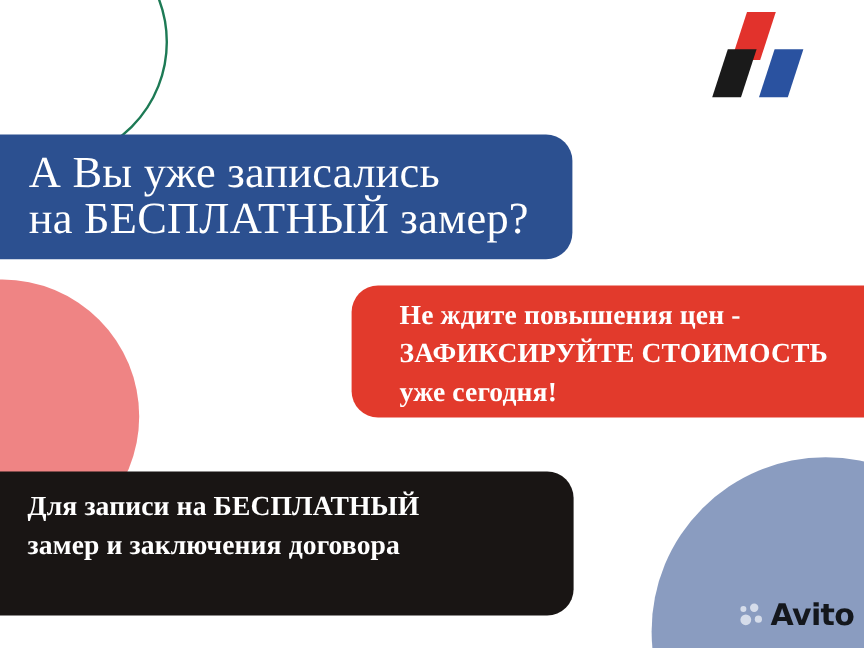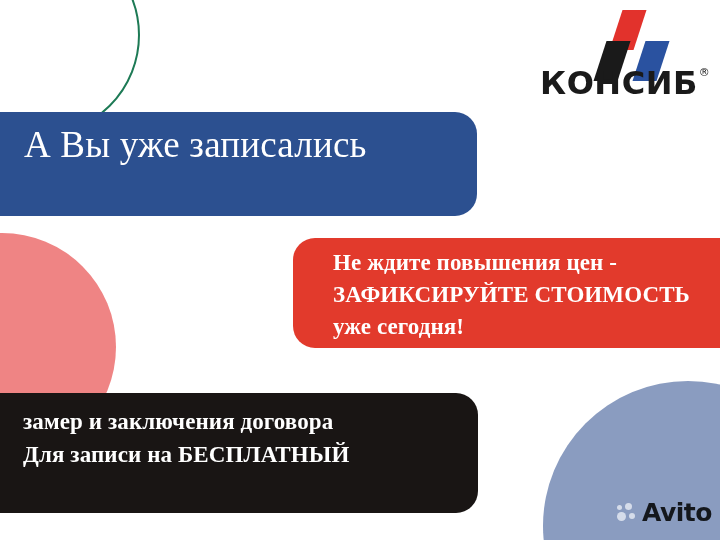--- a/index.html
+++ b/index.html
@@ -215,34 +215,31 @@
     </span>
     <span class="avito-word">Avito</span>
   </div>
 
   <div class="logo">
     <div class="logo-marks">
       <span class="m-red"></span>
       <span class="m-black"></span>
       <span class="m-blue"></span>
     </div>
-    <div class="logo-word-row">
-      <span class="logo-word">КОНСИБ</span>
-      <span class="logo-reg">®</span>
-    </div>
   </div>
 
   <div class="msg-box box-blue">
     <span class="msg-line">А Вы уже записались</span>
+    <span class="msg-line">на БЕСПЛАТНЫЙ замер?</span>
   </div>
 
   <div class="msg-box box-red">
     <span class="msg-line">Не ждите повышения цен -</span>
     <span class="msg-line">ЗАФИКСИРУЙТЕ СТОИМОСТЬ</span>
     <span class="msg-line">уже сегодня!</span>
   </div>
 
   <div class="msg-box box-black">
+    <span class="msg-line">Для записи на БЕСПЛАТНЫЙ</span>
     <span class="msg-line">замер и заключения договора</span>
-    <span class="msg-line">Для записи на БЕСПЛАТНЫЙ</span>
   </div>
 
 </div>
 
 </body></html>

